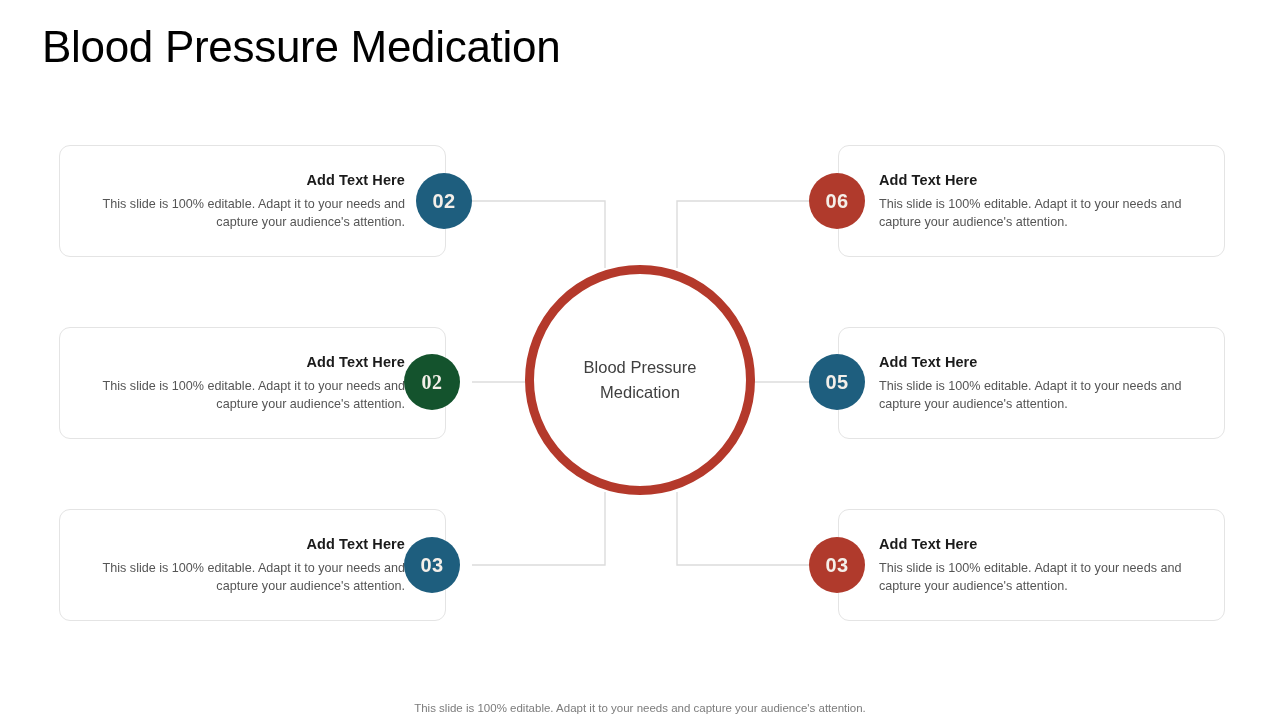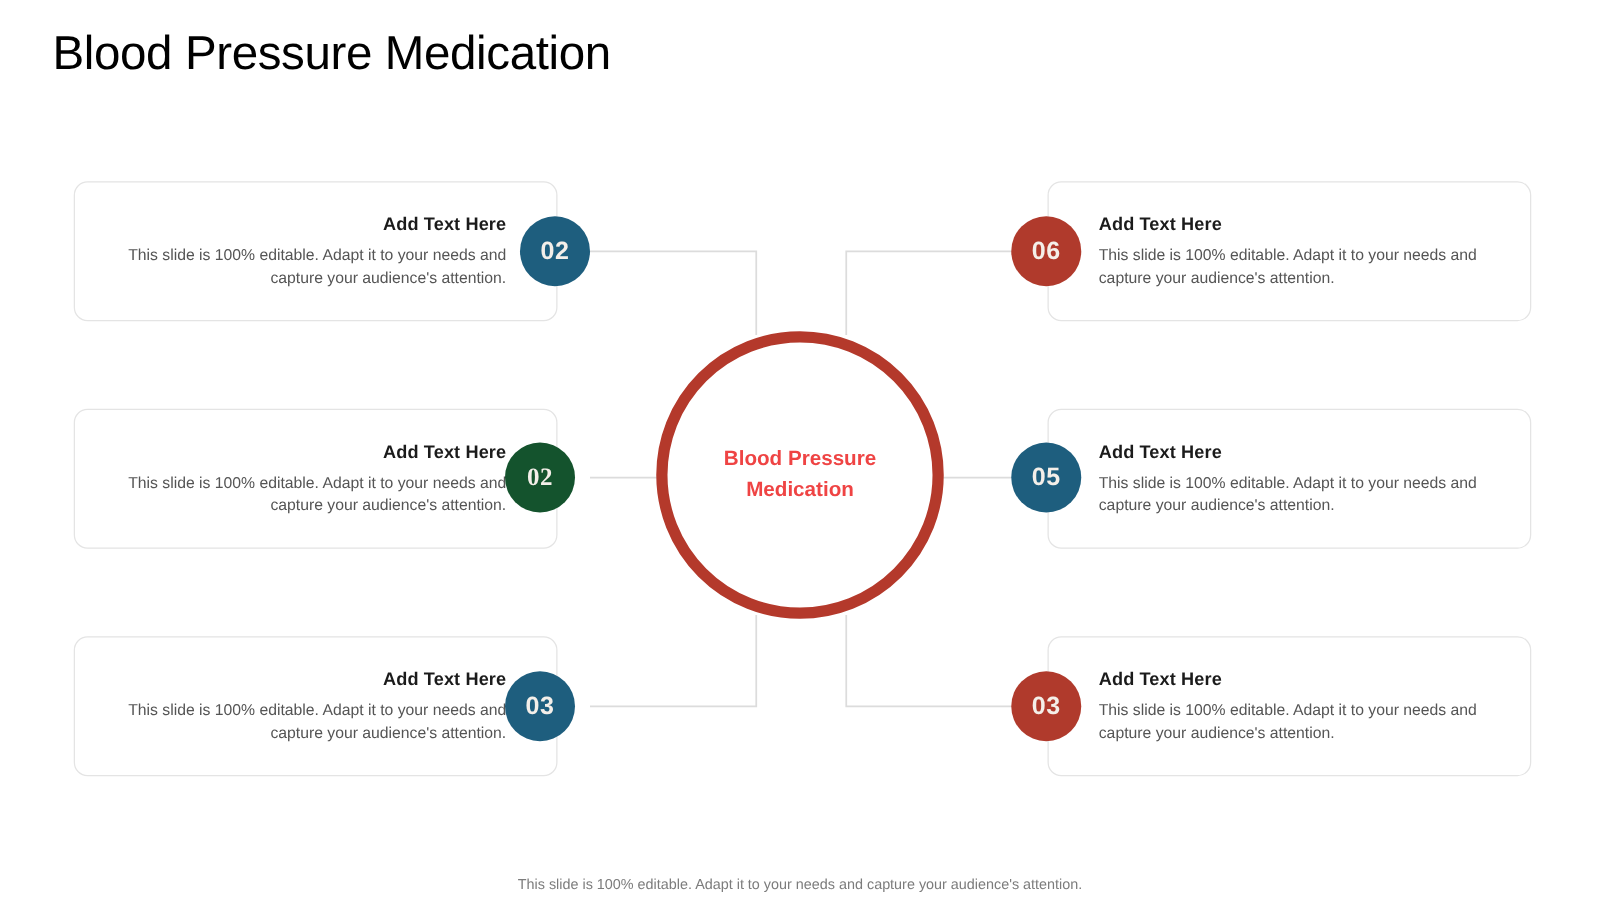--- a/index.html
+++ b/index.html
@@ -14,21 +14,21 @@
     overflow: hidden;
     font-family: "Liberation Sans", sans-serif;
     -webkit-font-smoothing: antialiased;
   }
 
   
   .slide-title {
     position: absolute;
     left: 42px;
     top: 22px;
-    font-size: 38px;
+    font-size: 44px;
     font-weight: 400;
     color: #000000;
     letter-spacing: -0.3px;
     white-space: nowrap;
   }
 
   
   .stage {
     position: absolute;
     left: 0;
@@ -124,22 +124,22 @@
     border: 9px solid #b4392b;
     box-sizing: border-box;
     background: #ffffff;
     display: flex;
     align-items: center;
     justify-content: center;
     z-index: 4;
   }
   .center-label {
     font-size: 16.5px;
-    font-weight: bold;
-    color: #ef4444;
+    font-weight: normal;
+    color: #404040;
     text-align: center;
     line-height: 25px;
     width: 170px;
   }
 
   
   .footer-note {
     position: absolute;
     left: 0;
     top: 702px;

